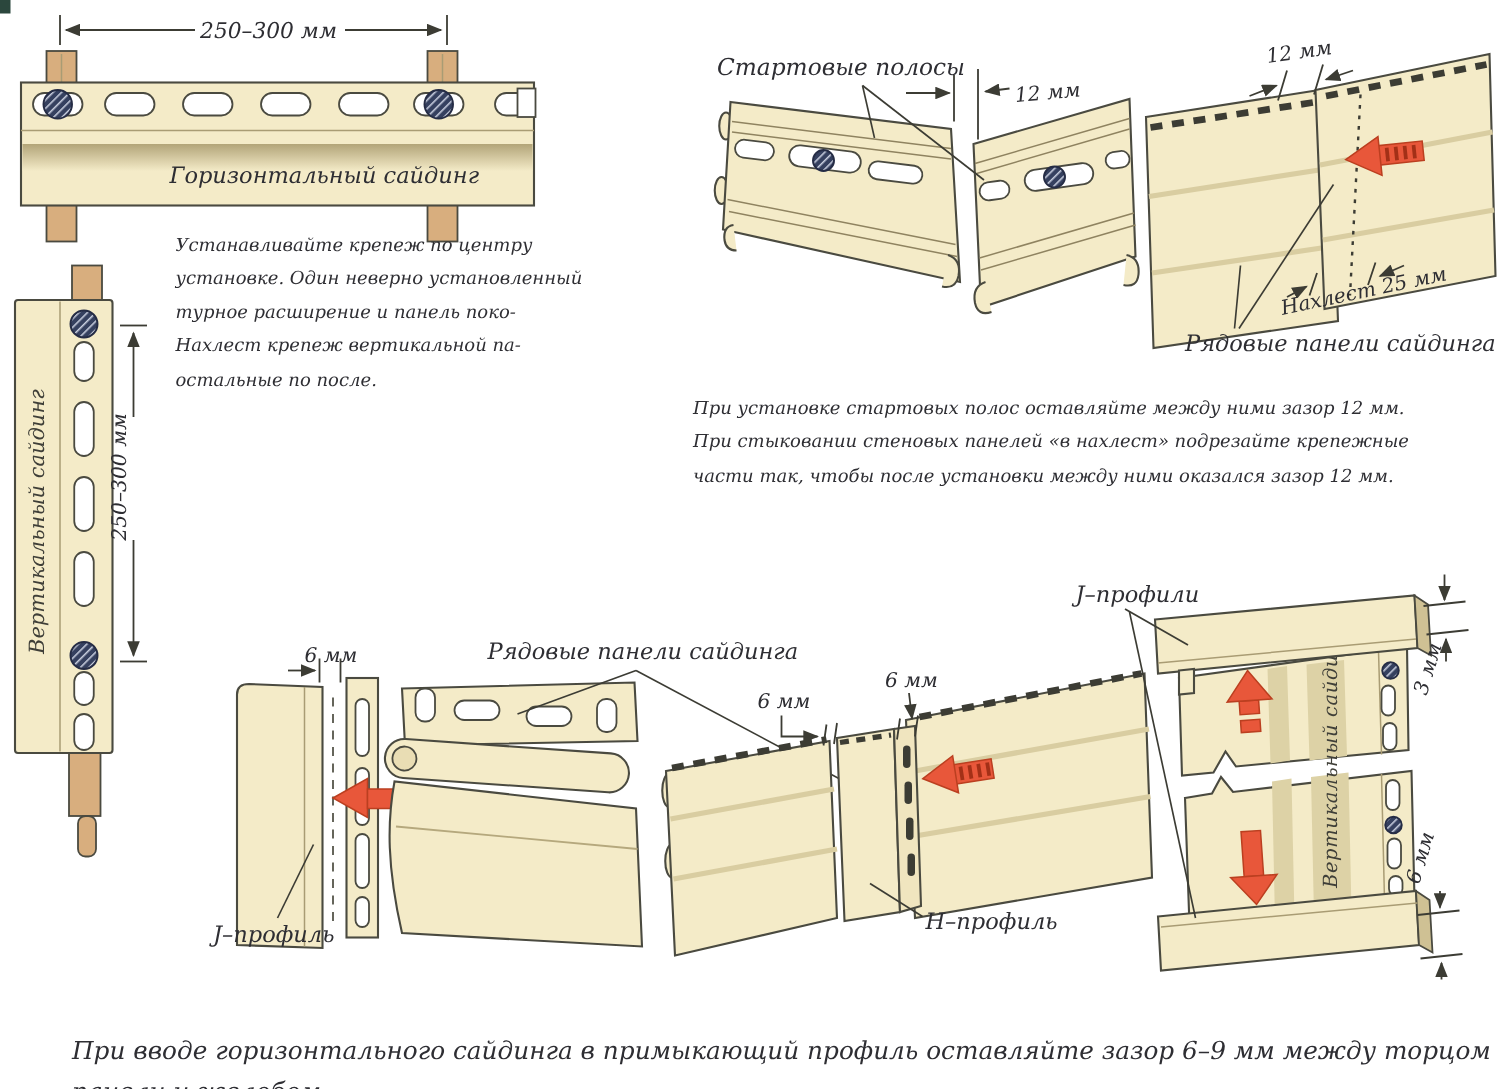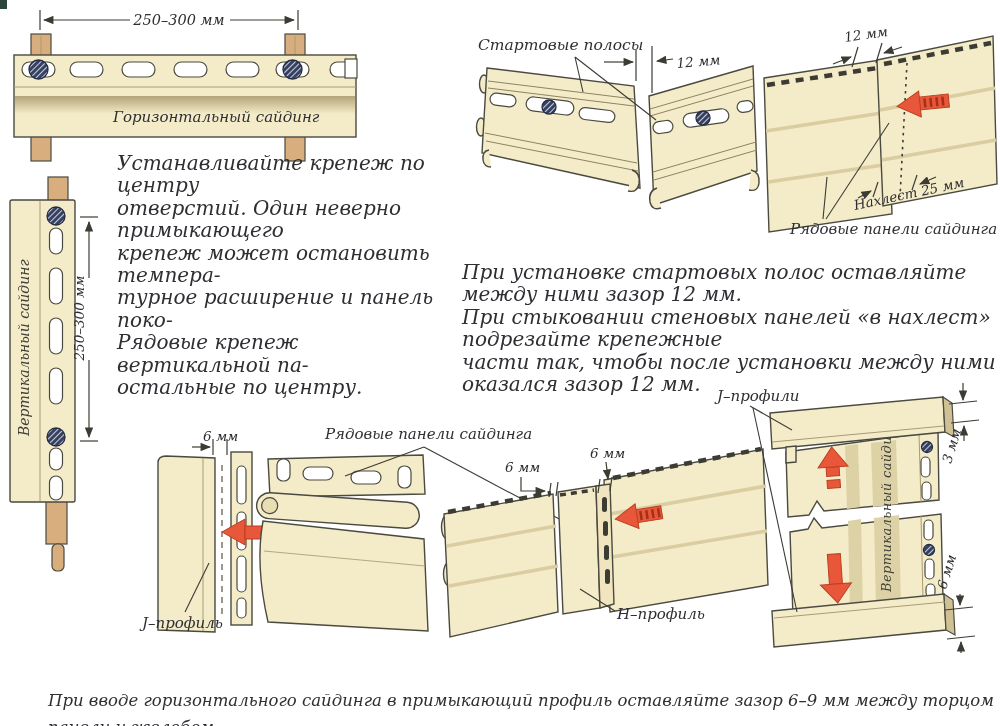--- a/index.html
+++ b/index.html
@@ -1,20 +1,20 @@
 <!DOCTYPE html>
 <html><head>
 <meta charset="utf-8">
 <style>
   html,body{margin:0;padding:0;background:#fff;}
   #canvas{position:relative;width:1000px;height:726px;background:#ffffff;overflow:hidden;
           font-family:"DejaVu Serif",serif;}
   #canvas svg{position:absolute;left:0;top:0;}
   .para{position:absolute;font-style:italic;color:#2e2e33;}
-  .para.n1,.para.n2{font-size:20px;line-height:22.4px;}
+  .para.n1,.para.n2{font-size:12px;line-height:22.4px;}
   .para.n3{font-size:16.5px;line-height:26.8px;}
   
   .panel{fill:#f4ebc8;stroke:#4a4a40;stroke-width:1.4;}
   .panel2{fill:#f0e5bf;stroke:#4a4a40;stroke-width:1.4;}
   .cap{fill:#cfc194;stroke:#4a4a40;stroke-width:1.2;}
   .slot{fill:#ffffff;stroke:#4a4a40;stroke-width:1.2;}
   .darkslot{fill:#3c3c34;stroke:none;}
   .wood{fill:#d8ae7e;stroke:#4a4a40;stroke-width:1.2;}
   .dim{stroke:#3c3c34;stroke-width:1.2;fill:none;}
   .lead{stroke:#3c3c34;stroke-width:1.1;fill:none;}
@@ -292,25 +292,24 @@
     <text class="lbl-sm" transform="translate(946,590) rotate(-73)">6 мм</text>
     <line class="dim" x1="960" y1="594" x2="960" y2="605" marker-end="url(#ar)"></line>
     <line class="dim" x1="945" y1="610" x2="973" y2="607"></line>
     <line class="dim" x1="947" y1="639" x2="975" y2="636"></line>
     <line class="dim" x1="961" y1="653" x2="961" y2="642" marker-end="url(#ar)"></line>
   </g>
 </svg>
 
   <div class="para n1" style="left:117px;top:152px;width:340px;">
     <div>Устанавливайте крепеж по центру</div>
-    <div>отверстий. Один неверно примыкающего</div>
-    <div>крепеж может остановить темпера-</div>
+    <div>установке. Один неверно установленный</div>
     <div>турное расширение и панель поко-</div>
-    <div>Рядовые крепеж вертикальной па-</div>
-    <div>остальные по центру.</div>
+    <div>Нахлест крепеж вертикальной па-</div>
+    <div>остальные по после.</div>
   </div>
 
   <div class="para n2" style="left:462px;top:261px;width:540px;">
     <div>При установке стартовых полос оставляйте между ними зазор 12 мм.</div>
     <div>При стыковании стеновых панелей «в нахлест» подрезайте крепежные</div>
     <div>части так, чтобы после установки между ними оказался зазор 12 мм.</div>
   </div>
 
   <div class="para n3" style="left:48px;top:676px;width:950px;margin-top:12px;">
     <div>При вводе горизонтального сайдинга в примыкающий профиль оставляйте зазор 6–9 мм между торцом панели и желобом</div>

